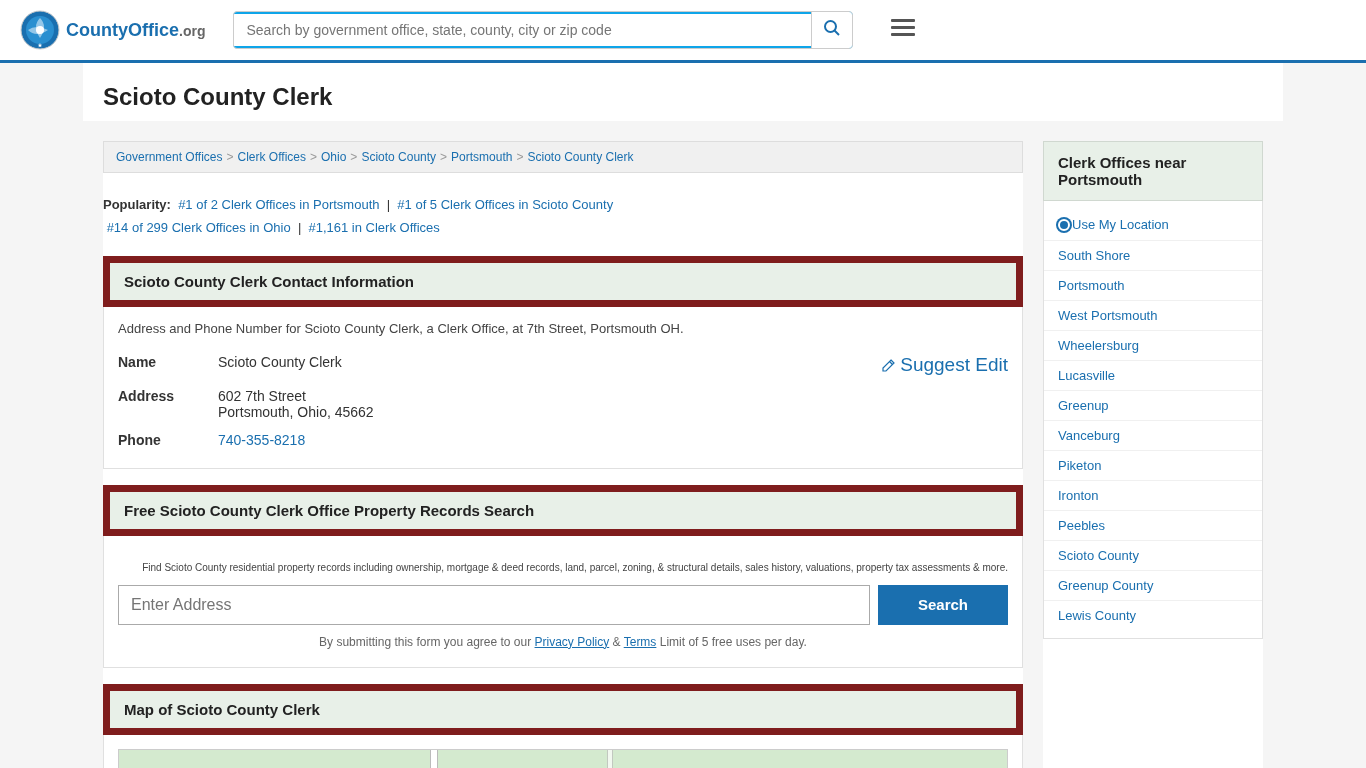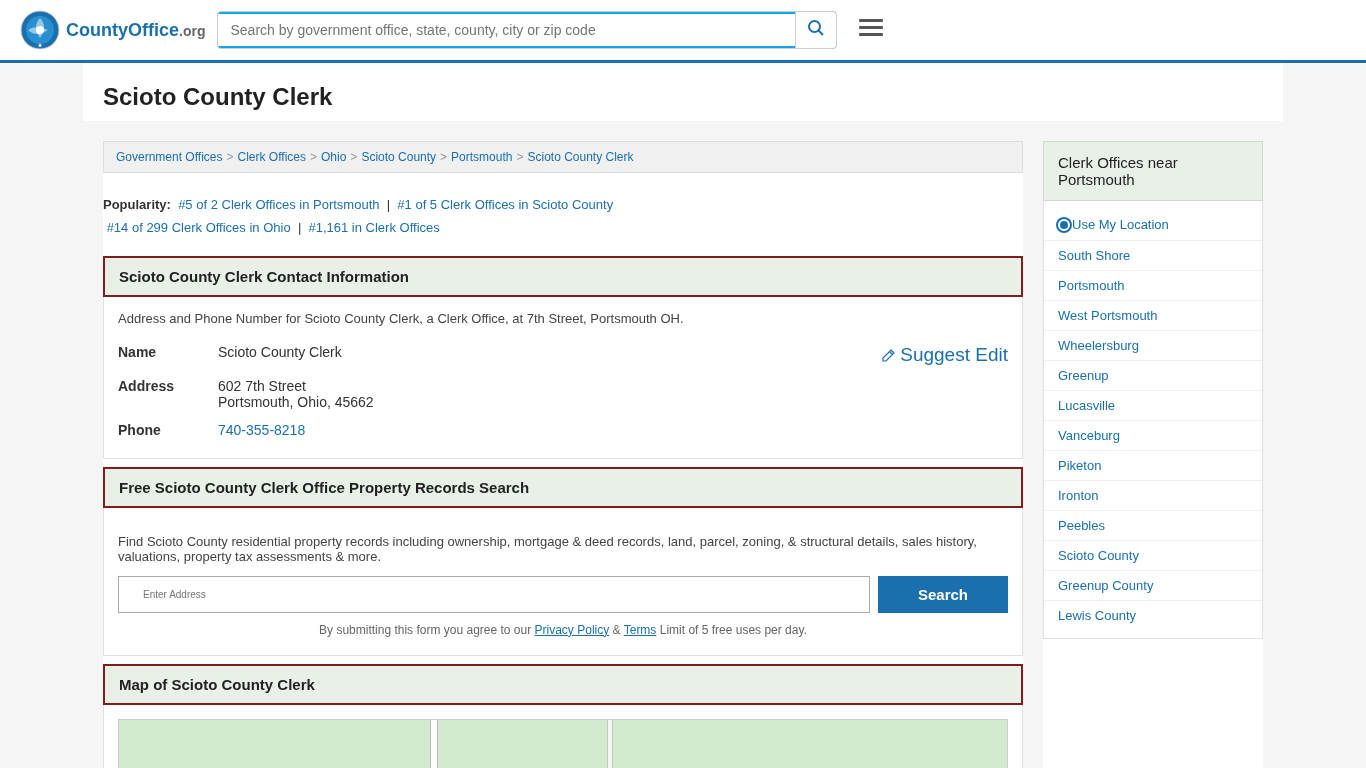--- a/index.html
+++ b/index.html
@@ -5,21 +5,21 @@
     * { margin: 0; padding: 0; box-sizing: border-box; }
     body { font-family: Arial, sans-serif; font-size: 14px; color: #333; background: #f5f5f5; }
 
     
     #header {
       background: #fff;
       border-bottom: 3px solid #1a6faf;
       padding: 10px 20px;
       display: flex;
       align-items: center;
-      gap: 12px;
+      gap: 28px;
     }
     #logo-area {
       display: flex;
       align-items: center;
       gap: 6px;
       text-decoration: none;
       color: #333;
       font-size: 18px;
       font-weight: bold;
       white-space: nowrap;
@@ -123,28 +123,28 @@
     #popularity-bar strong { font-weight: bold; }
     #popularity-bar a { color: #1a6faf; text-decoration: none; }
 
     
     .section-header {
       background: #e8f0e8;
       padding: 10px 14px;
       font-size: 15px;
       font-weight: bold;
       color: #222;
-      border: 2px solid #7f1d1d;
+      border: 7px solid #7f1d1d;
       margin-bottom: 0;
     }
     .section-body {
       padding: 14px 0 14px 0;
       border: 1px solid #e0e0e0;
       border-top: none;
-      margin-bottom: 8px;
+      margin-bottom: 16px;
     }
 
     
     #contact-desc {
       padding: 0 14px 12px 14px;
       color: #444;
       font-size: 13px;
     }
     #contact-table {
       width: 100%;
@@ -168,33 +168,34 @@
       font-size: 19px;
       display: flex;
       align-items: center;
       gap: 4px;
     }
     #phone-link { color: #1a6faf; text-decoration: none; }
 
     
     #property-desc {
       padding: 12px 14px;
-      font-size: 13px;
+      font-size: 10px;
       color: #444;
+      text-align: right;
     }
     #address-search-form {
       display: flex;
       padding: 0 14px 10px 14px;
       gap: 8px;
     }
     #address-input {
       flex: 1;
       border: 1px solid #aaa;
-      padding: 10px 24px;
-      font-size: 10px;
+      padding: 10px 12px;
+      font-size: 16px;
       outline: none;
       color: #ec4899;
     }
     #search-button {
       background: #1a6faf;
       color: #fff;
       border: none;
       padding: 10px 40px;
       font-size: 15px;
       cursor: pointer;
@@ -236,21 +237,21 @@
       border-left: 1px solid #bbb;
       border-right: 1px solid #bbb;
       height: 100%;
     }
 
     
     #sidebar-header {
       background: #e8f0e8;
       padding: 12px 14px;
       font-size: 15px;
-      font-weight: normal;
+      font-weight: bold;
       color: #222;
       border: 1px solid #d0d8d0;
     }
     #sidebar-links {
       border: 1px solid #e0e0e0;
       border-top: none;
       padding: 8px 0;
     }
     .sidebar-use-location {
       display: flex;
@@ -335,21 +336,21 @@
       <span class="bc-sep">&gt;</span>
       <a href="#">Scioto County</a>
       <span class="bc-sep">&gt;</span>
       <a href="#">Portsmouth</a>
       <span class="bc-sep">&gt;</span>
       <a href="#">Scioto County Clerk</a>
     </div>
 
     <div id="popularity-bar">
       <strong>Popularity:</strong>
-      &nbsp;<a href="#">#5 of 2 Clerk Offices in Portsmouth</a>
+      &nbsp;<a href="#">#1 of 2 Clerk Offices in Portsmouth</a>
       &nbsp;|&nbsp;
       <a href="#">#1 of 5 Clerk Offices in Scioto County</a>
       <br>
       &nbsp;<a href="#">#14 of 299 Clerk Offices in Ohio</a>
       &nbsp;|&nbsp;
       <a href="#">#1,161 in Clerk Offices</a>
     </div>
 
     <div class="section-header">Scioto County Clerk Contact Information</div>
     <div class="section-body">
@@ -421,22 +422,22 @@
     <div id="sidebar-header">Clerk Offices near Portsmouth</div>
     <div id="sidebar-links">
       <a class="sidebar-use-location" href="#">
         <span class="location-dot"></span>
         <span>Use My Location</span>
       </a>
       <a class="sidebar-link" href="#">South Shore</a>
       <a class="sidebar-link" href="#">Portsmouth</a>
       <a class="sidebar-link" href="#">West Portsmouth</a>
       <a class="sidebar-link" href="#">Wheelersburg</a>
+      <a class="sidebar-link" href="#">Lucasville</a>
       <a class="sidebar-link" href="#">Greenup</a>
-      <a class="sidebar-link" href="#">Lucasville</a>
       <a class="sidebar-link" href="#">Vanceburg</a>
       <a class="sidebar-link" href="#">Piketon</a>
       <a class="sidebar-link" href="#">Ironton</a>
       <a class="sidebar-link" href="#">Peebles</a>
       <a class="sidebar-link" href="#">Scioto County</a>
       <a class="sidebar-link" href="#">Greenup County</a>
       <a class="sidebar-link" href="#">Lewis County</a>
     </div>
   </div>
 

